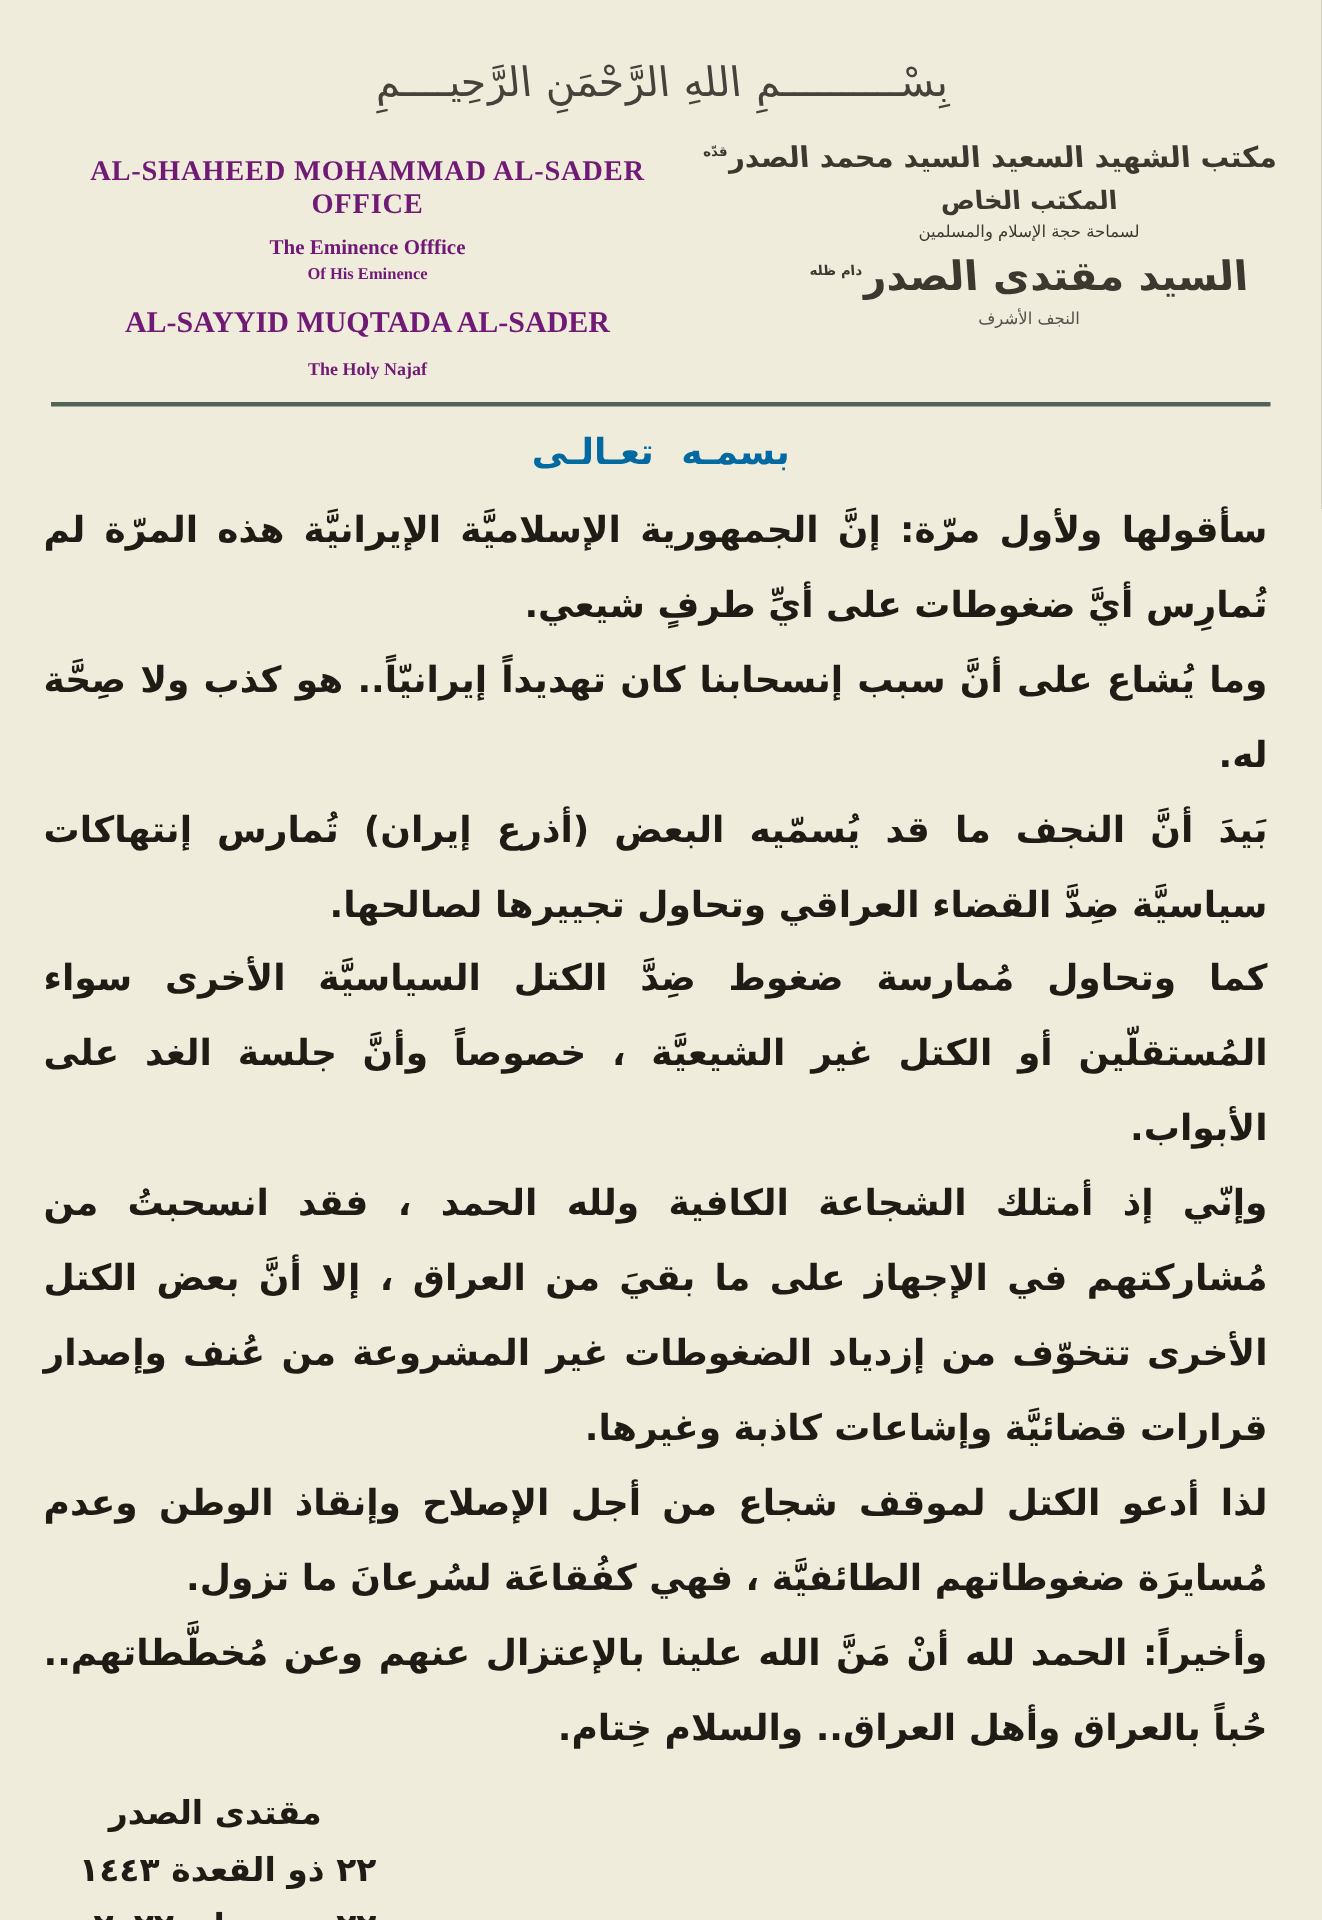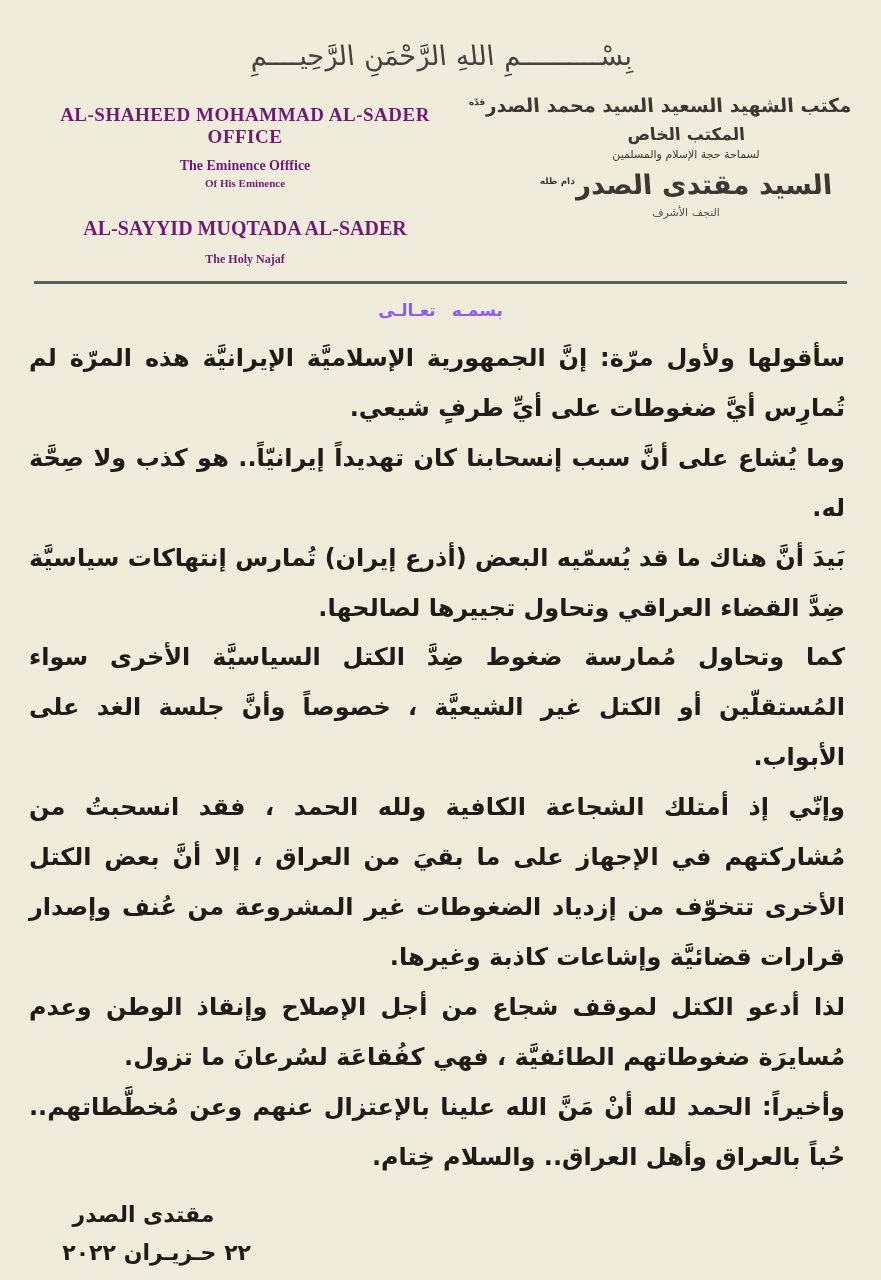--- a/index.html
+++ b/index.html
@@ -32,21 +32,21 @@
   }
   .en-block{
     width:430px;
     text-align:center;
     font-family:"Liberation Serif","DejaVu Serif",serif;
     color:#701a75;
     padding-top:12px;
   }
   .en-office{font-size:19px;font-weight:bold;letter-spacing:.5px;margin-bottom:10px;}
   .en-sub1{font-size:14px;font-weight:bold;margin-bottom:3px;}
-  .en-sub2{font-size:11px;font-weight:bold;margin-bottom:28px;}
+  .en-sub2{font-size:11px;font-weight:bold;margin-bottom:15px;}
   .en-name{font-size:20px;font-weight:bold;margin-bottom:12px;}
   .en-sub3{font-size:12px;font-weight:bold;}
   .ar-block{
     width:330px;
     text-align:center;
     direction:rtl;
     color:#3d382f;
     padding-top:2px;
   }
   .ar-l1{font-size:19px;font-weight:bold;transform:skewX(4deg);margin-bottom:8px;white-space:nowrap;}
@@ -57,26 +57,26 @@
   .mark{font-size:9px;vertical-align:super;}
   
   .rule{
     border:none;
     border-top:3px solid #51645a;
     margin:14px 34px 0 34px;
   }
   
   .doc-title{
     text-align:center;
-    font-size:17px;
+    font-size:24px;
     font-weight:bold;
     margin-top:16px;
     direction:rtl;
     word-spacing:10px;
-    color:#8b5cf6;
+    color:#0369a1;
   }
   
   .body-text{
     direction:rtl;
     padding:14px 36px 0 29px;
     font-size:24px;
     font-weight:bold;
     line-height:2.08;
     color:#1f1b15;
   }
@@ -125,25 +125,26 @@
 
   </div>
 
   <hr class="rule">
 
   <div class="doc-title">بسمـه تعـالـى</div>
 
   <div class="body-text">
     <p class="para">سأقولها ولأول مرّة: إنَّ الجمهورية الإسلاميَّة الإيرانيَّة هذه المرّة لم تُمارِس أيَّ ضغوطات على أيِّ طرفٍ شيعي.</p>
     <p class="para">وما يُشاع على أنَّ سبب إنسحابنا كان تهديداً إيرانيّاً.. هو كذب ولا صِحَّة له.</p>
-    <p class="para">بَيدَ أنَّ هناك ما قد يُسمّيه البعض (أذرع إيران) تُمارس إنتهاكات سياسيَّة ضِدَّ القضاء العراقي وتحاول تجييرها لصالحها.</p>
+    <p class="para">بَيدَ أنَّ النجف ما قد يُسمّيه البعض (أذرع إيران) تُمارس إنتهاكات سياسيَّة ضِدَّ القضاء العراقي وتحاول تجييرها لصالحها.</p>
     <p class="para">كما وتحاول مُمارسة ضغوط ضِدَّ الكتل السياسيَّة الأخرى سواء المُستقلّين أو الكتل غير الشيعيَّة ، خصوصاً وأنَّ جلسة الغد على الأبواب.</p>
     <p class="para">وإنّي إذ أمتلك الشجاعة الكافية ولله الحمد ، فقد انسحبتُ من مُشاركتهم في الإجهاز على ما بقيَ من العراق ، إلا أنَّ بعض الكتل الأخرى تتخوّف من إزدياد الضغوطات غير المشروعة من عُنف وإصدار قرارات قضائيَّة وإشاعات كاذبة وغيرها.</p>
     <p class="para">لذا أدعو الكتل لموقف شجاع من أجل الإصلاح وإنقاذ الوطن وعدم مُسايرَة ضغوطاتهم الطائفيَّة ، فهي كفُقاعَة لسُرعانَ ما تزول.</p>
     <p class="para">وأخيراً: الحمد لله أنْ مَنَّ الله علينا بالإعتزال عنهم وعن مُخطَّطاتهم.. حُباً بالعراق وأهل العراق.. والسلام خِتام.</p>
   </div>
 
   <div class="signature">
     <div class="sig-name">مقتدى الصدر</div>
+    <div class="sig-date">٢٢ ذو القعدة ١٤٤٣</div>
     <div class="sig-date">٢٢ حـزيـران ٢٠٢٢</div>
   </div>
 
 </div>
 
 </body></html>

